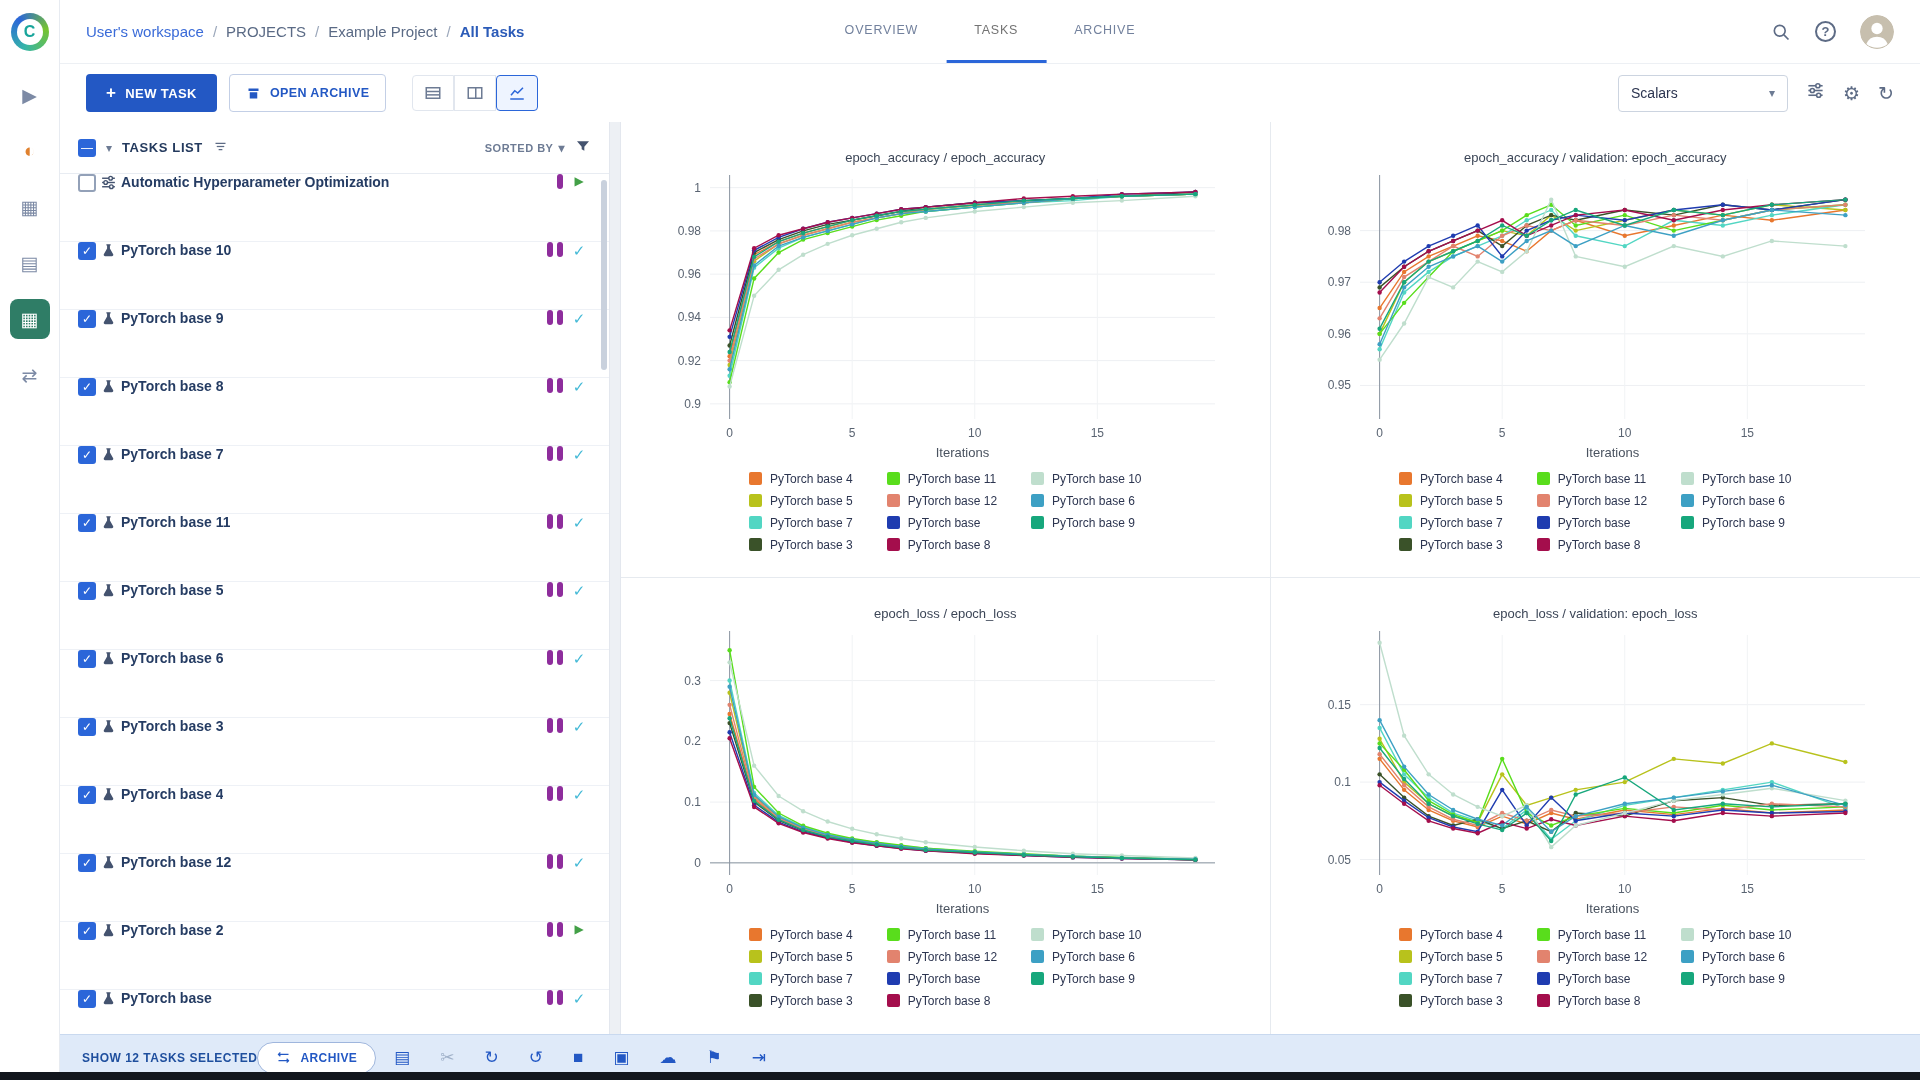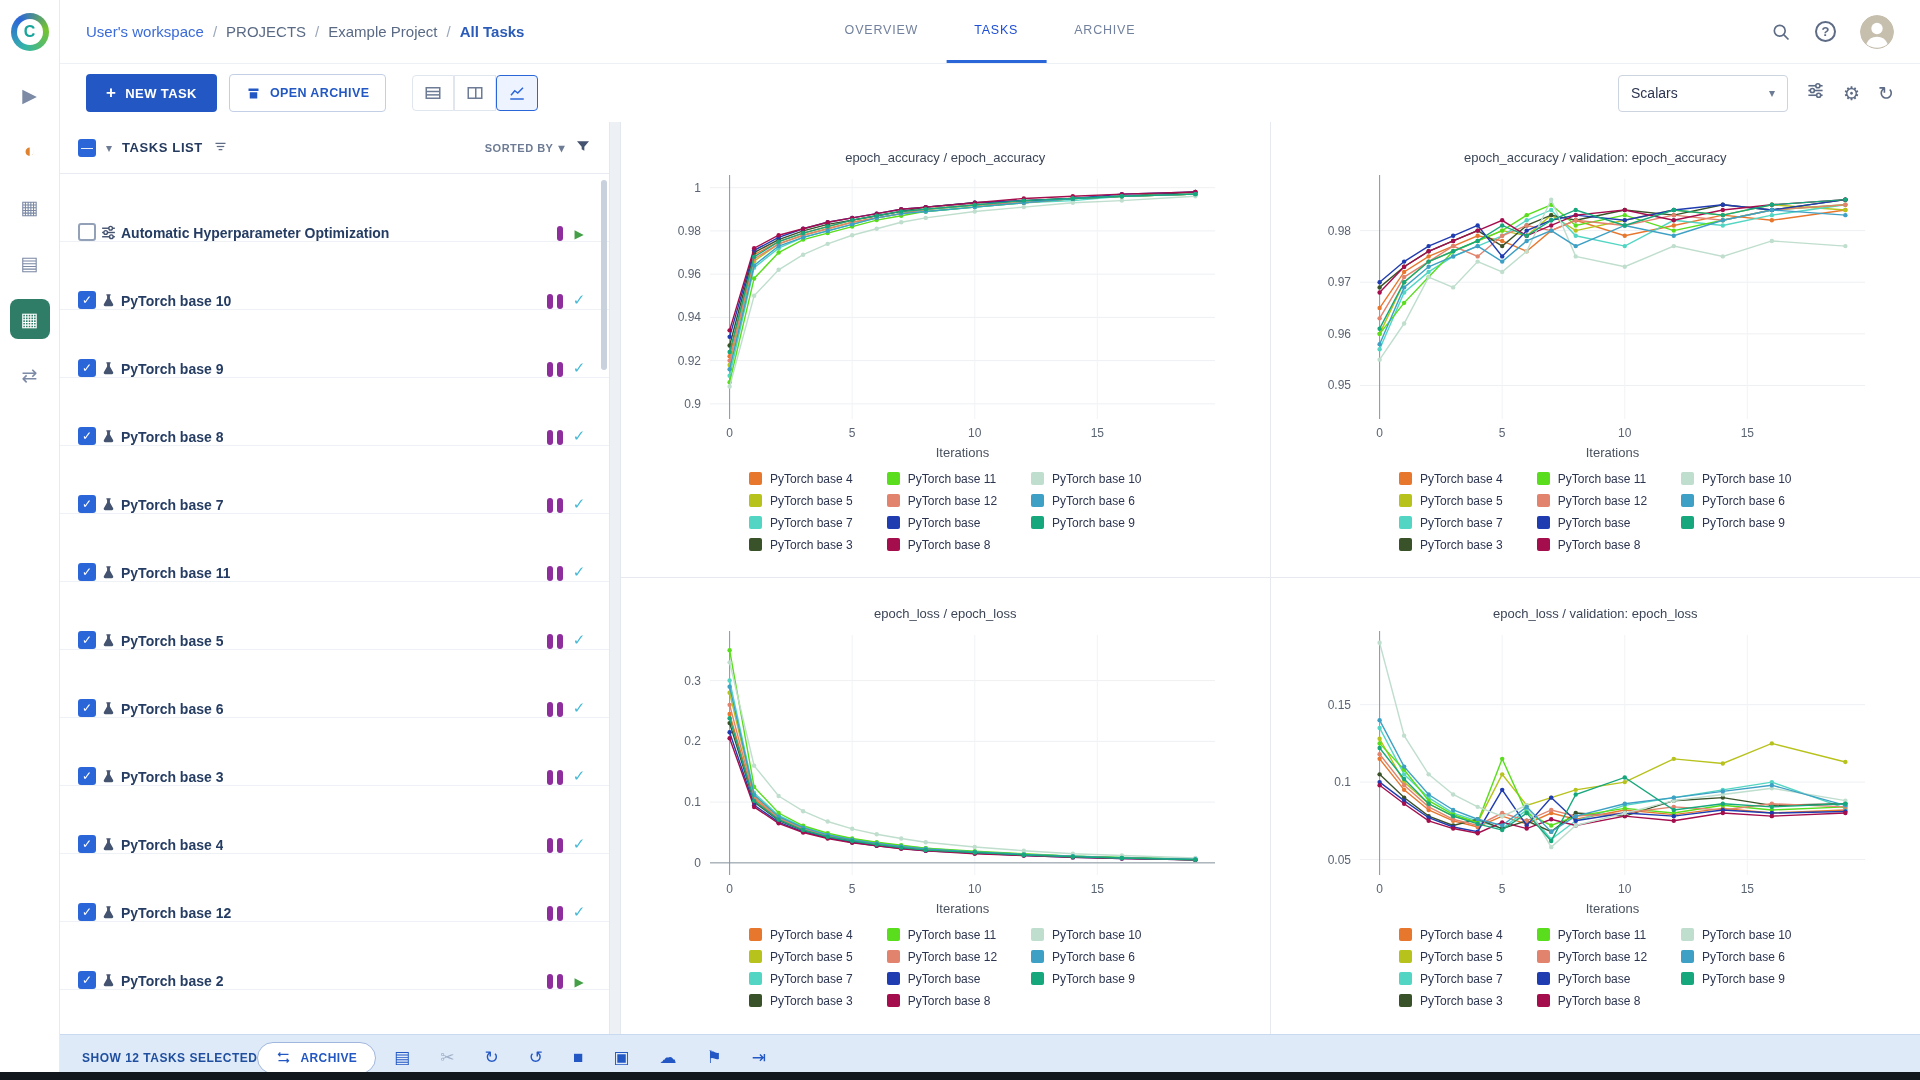--- a/index.html
+++ b/index.html
@@ -21,21 +21,21 @@
   .main{flex:1;display:flex;flex-direction:column;min-width:0}
 
   .topbar{height:64px;background:#fff;border-bottom:1px solid #edf0f4;display:flex;align-items:center;padding:0 26px;position:relative;flex-shrink:0}
   .crumbs{display:flex;align-items:center;gap:9px;font-size:15px}
   .crumb{color:#5a6a85}
   .crumb.link{color:#3a6bd8;cursor:pointer}
   .crumb.current{color:#2b5bb8;font-weight:bold}
   .sep{color:#9aa6ba}
   .tabs{position:absolute;left:50%;top:0;transform:translateX(-50%);display:flex;height:100%}
   .tab{padding:0 28px;display:flex;align-items:center;font-size:12.5px;font-weight:normal;letter-spacing:.8px;color:#72819d;border-bottom:3px solid transparent;cursor:pointer}
-  .tab.active{color:#1d4ed8;border-bottom-color:#2b66d9}
+  .tab.active{color:#737373;border-bottom-color:#2b66d9}
   .top-actions{margin-left:auto;display:flex;align-items:center;gap:24px}
   .icon-btn{color:#5d6b85;background:none;border:none;cursor:pointer;display:flex;align-items:center;justify-content:center}
   .help-circle{width:21px;height:21px;border:2px solid #5d6b85;border-radius:50%;font-size:13px;font-weight:bold;color:#5d6b85;display:flex;align-items:center;justify-content:center}
   .avatar{width:34px;height:34px;border-radius:50%;overflow:hidden;cursor:pointer}
 
   
   .toolbar{height:58px;background:#fff;display:flex;align-items:center;gap:12px;padding:0 26px;flex-shrink:0}
   .btn-primary{background:#2358c4;color:#fff;border:none;border-radius:4px;height:38px;padding:0 20px;font-size:13px;font-weight:bold;letter-spacing:.4px;display:flex;align-items:center;gap:9px;cursor:pointer}
   .btn-primary .plus{font-size:17px;font-weight:bold}
   .btn-outline{background:#fff;color:#2358c4;border:1px solid #c3cfe6;border-radius:4px;height:38px;padding:0 16px;font-size:12.5px;font-weight:bold;letter-spacing:.4px;display:flex;align-items:center;gap:9px;cursor:pointer}
@@ -52,21 +52,21 @@
   
   .content{flex:1;display:flex;min-height:0;background:#edf0f4}
 
   .tasks-panel{width:550px;background:#fff;border-right:1px solid #e3e7ee;display:flex;flex-direction:column;flex-shrink:0}
   .panel-head{height:52px;display:flex;align-items:center;gap:10px;padding:0 18px;border-bottom:1px solid #e8ecf2;flex-shrink:0}
   .cb{width:18px;height:18px;border:2px solid #93a1b8;border-radius:3px;background:#fff;display:flex;align-items:center;justify-content:center;font-size:12px;color:#fff;cursor:pointer;flex-shrink:0}
   .cb.on{background:#2b66d9;border-color:#2b66d9}
   .panel-title{font-size:13px;font-weight:bold;color:#243a5e;letter-spacing:.6px}
   .sorted{margin-left:auto;font-size:11px;font-weight:bold;color:#6d7b94;letter-spacing:.5px;display:flex;align-items:center;gap:5px;cursor:pointer}
   .list{flex:1;overflow:hidden;position:relative}
-  .row{height:68px;display:flex;align-items:flex-end;gap:4px;padding:0 18px;border-bottom:1px solid #eef1f6;cursor:pointer;background:#fff}
+  .row{height:68px;display:flex;align-items:flex-start;gap:4px;padding:0 18px;border-bottom:1px solid #eef1f6;cursor:pointer;background:#fff}
   .ticon{color:#44536f;display:flex;align-items:center}
   .tname{font-size:14px;color:#253c63;font-weight:bold;white-space:nowrap;overflow:hidden;text-overflow:ellipsis}
   .spacer{flex:1}
   .pills{display:flex;gap:4px;align-items:center}
   .pills i{display:inline-block;width:6px;height:15px;border-radius:3px;background:#8e2d9c}
   .status{width:24px;text-align:center;font-size:15px;flex-shrink:0}
   .status.completed{color:#43b9d6}
   .status.running{color:#43a047;font-size:12px}
   .vscroll{position:absolute;right:2px;top:6px;width:6px;height:190px;border-radius:3px;background:#c9d1dd}
 

